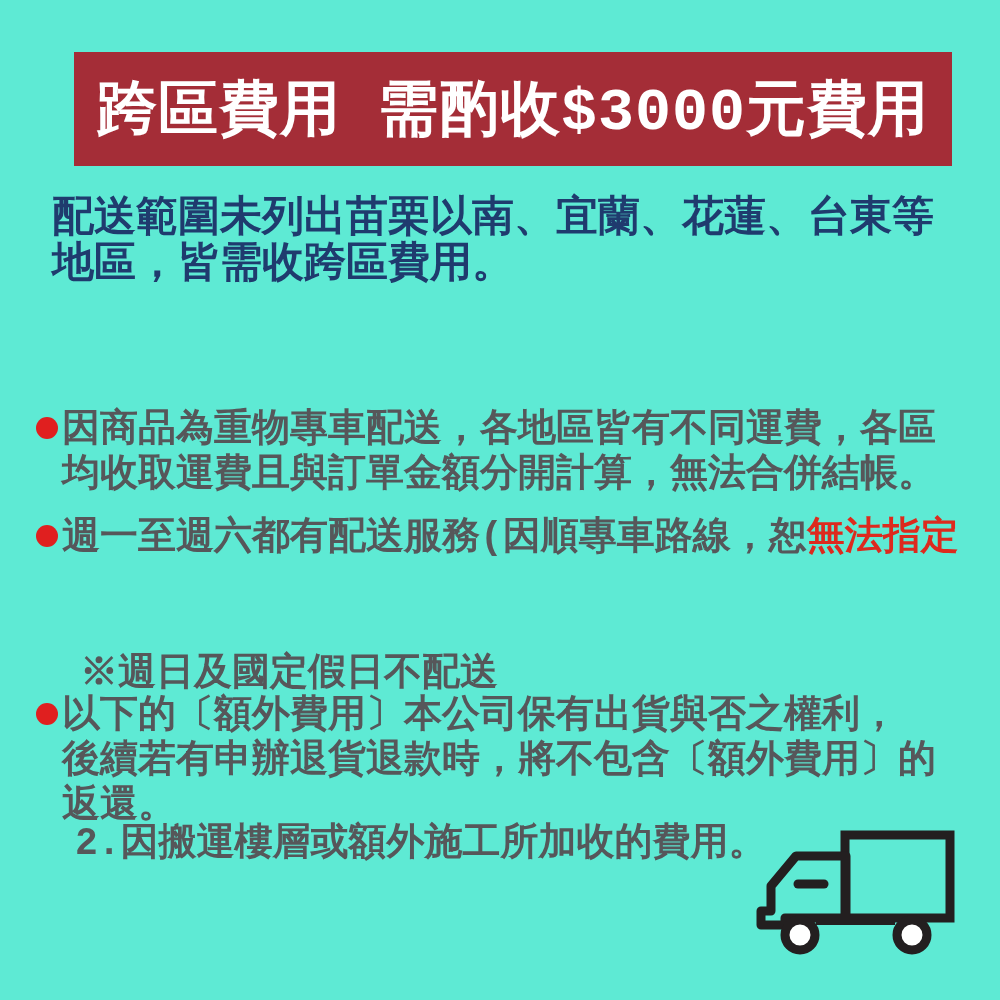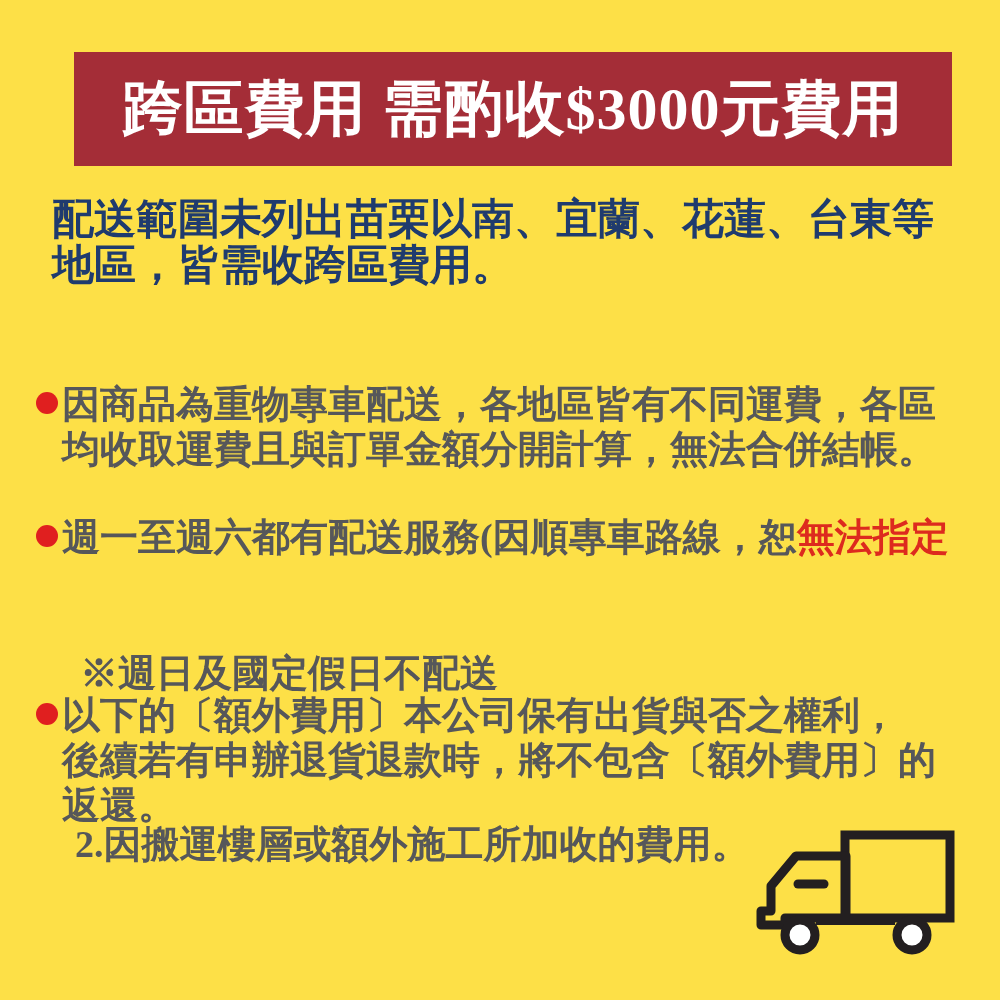--- a/index.html
+++ b/index.html
@@ -1,21 +1,21 @@
 <!DOCTYPE html>
 <html><head>
 <meta charset="utf-8">
 <style>
   html, body { margin: 0; padding: 0; background: #ffffff; }
   .page {
     position: relative;
     width: 1000px;
     height: 1000px;
-    background: #fde047;
-    font-family: Liberation Serif, serif;
+    background: #5eead4;
+    font-family: Liberation Mono, monospace;
     overflow: hidden;
   }
   .banner {
     position: absolute;
     left: 74px; top: 52px;
     width: 878px; height: 114px;
     background: #A42D37;
     color: #ffffff;
     display: flex;
     align-items: center;
@@ -88,21 +88,21 @@
   <div class="banner">
     <span>跨區費用 需酌收$3000元費用</span>
   </div>
 
   <div class="intro">
     <div>配送範圍未列出苗栗以南、宜蘭、花蓮、台東等</div>
     <div>地區，皆需收跨區費用。</div>
   </div>
 
 
-  <div class="bullet" style="top:382px">
+  <div class="bullet" style="top:407px">
     <span class="dot"></span>
     <div class="btext">
       <div>因商品為重物專車配送，各地區皆有不同運費，各區</div>
       <div>均收取運費且與訂單金額分開計算，無法合併結帳。</div>
     </div>
   </div>
 
   <div class="bullet" style="top:515px">
     <span class="dot"></span>
     <div class="btext">

